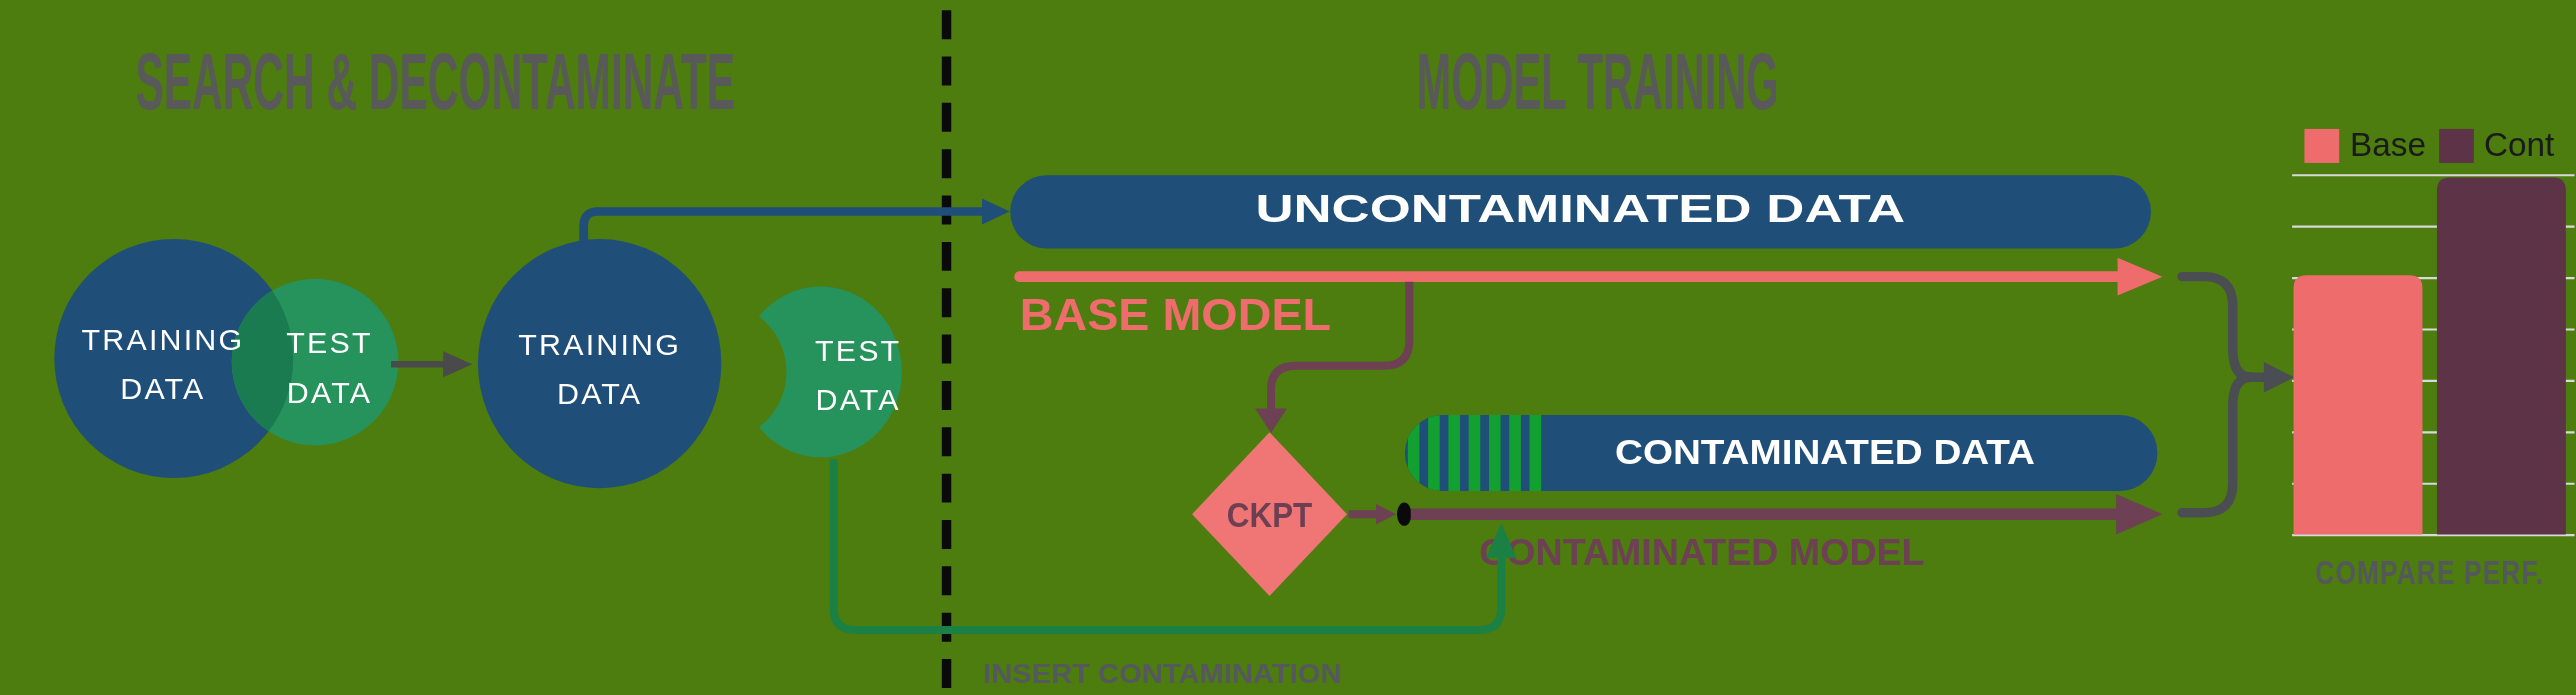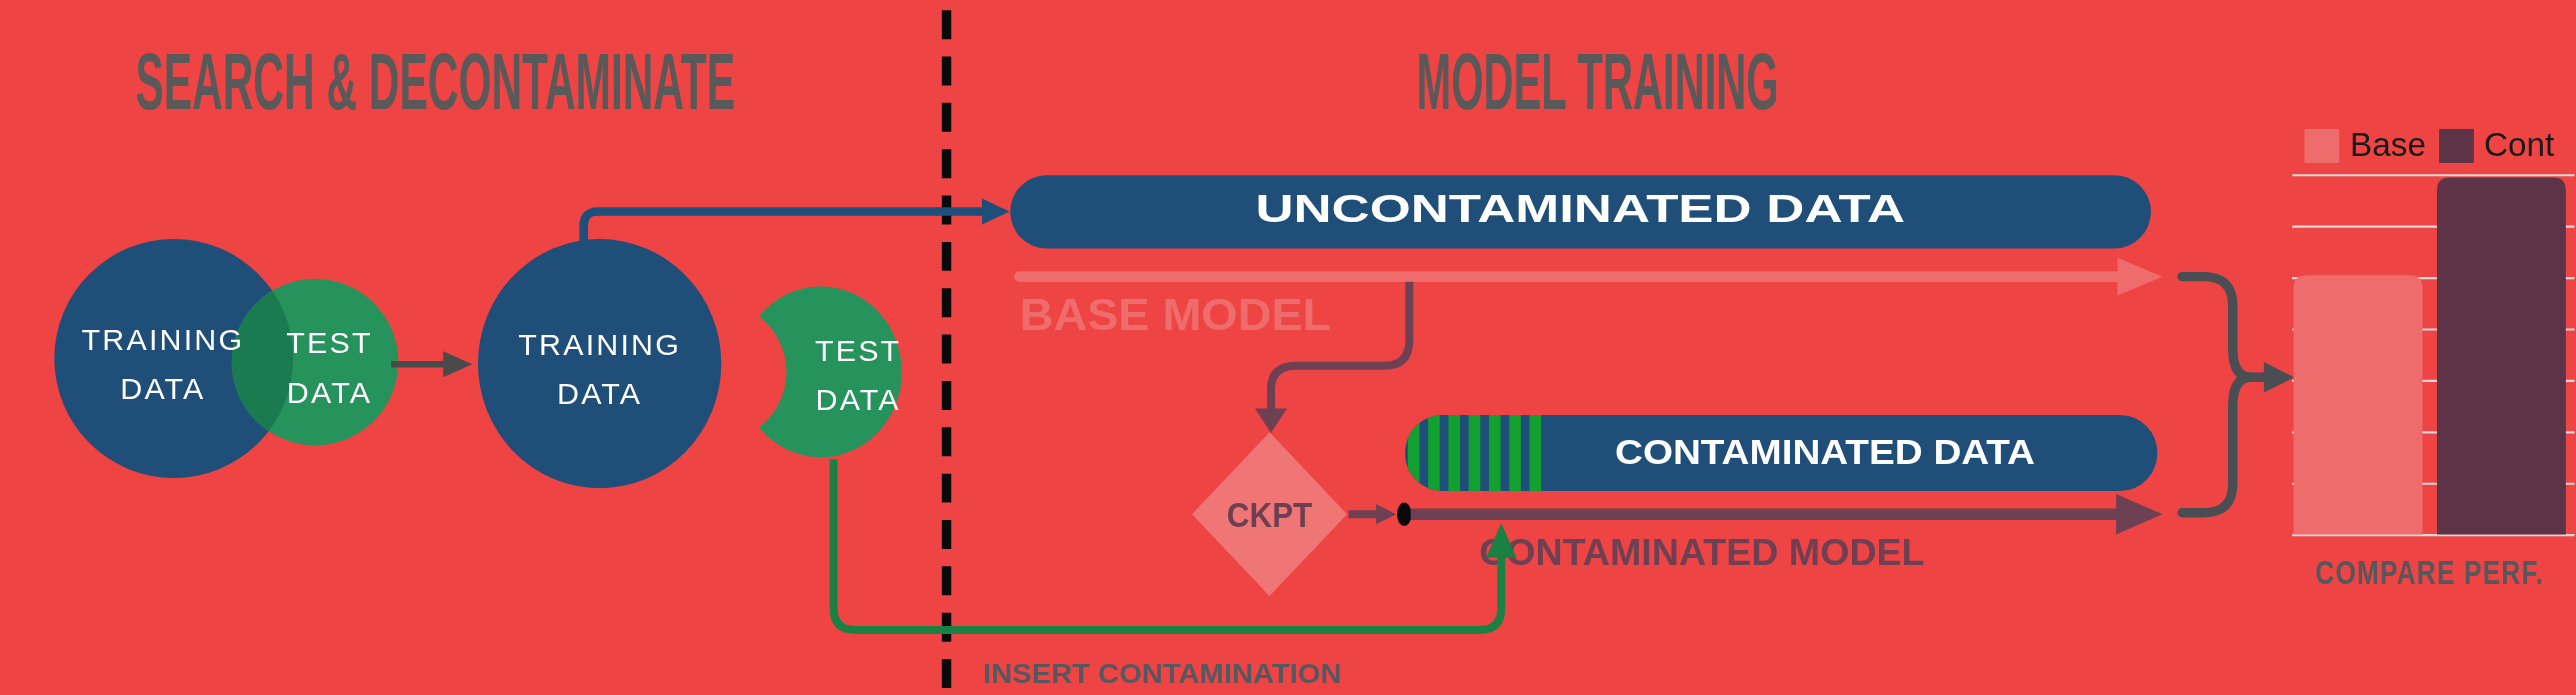--- a/index.html
+++ b/index.html
@@ -1,16 +1,16 @@
 <!DOCTYPE html>
 <html style="font-size:11.6px"><head>
 <meta charset="utf-8">
 <style>
   html,body{margin:0;padding:0;background:#ffffff;}
-  .canvas{width:2576px;height:696px;position:relative;background:#ef4444;overflow:hidden;}
+  .canvas{width:2576px;height:696px;position:relative;background:#4d7c0f;overflow:hidden;}
   svg{display:block;}
   text{font-family:"Liberation Sans","DejaVu Sans",sans-serif;}
   .t-title   {font-size:110px;font-weight:700;fill:#595959;}
   .t-pill    {font-size:54px;font-weight:700;fill:#ffffff;}
   .t-pill2   {font-size:48px;font-weight:700;fill:#ffffff;}
   .t-circle  {font-size:42px;font-weight:400;fill:#ffffff;letter-spacing:3px;}
   .t-base    {font-size:62px;font-weight:700;fill:#ee6c6c;}
   .t-maroon  {font-size:52px;font-weight:700;fill:#6d4053;}
   .t-ckpt    {font-size:48px;font-weight:700;fill:#6d3f53;}
   .t-insert  {font-size:38px;font-weight:700;fill:#55585e;}

